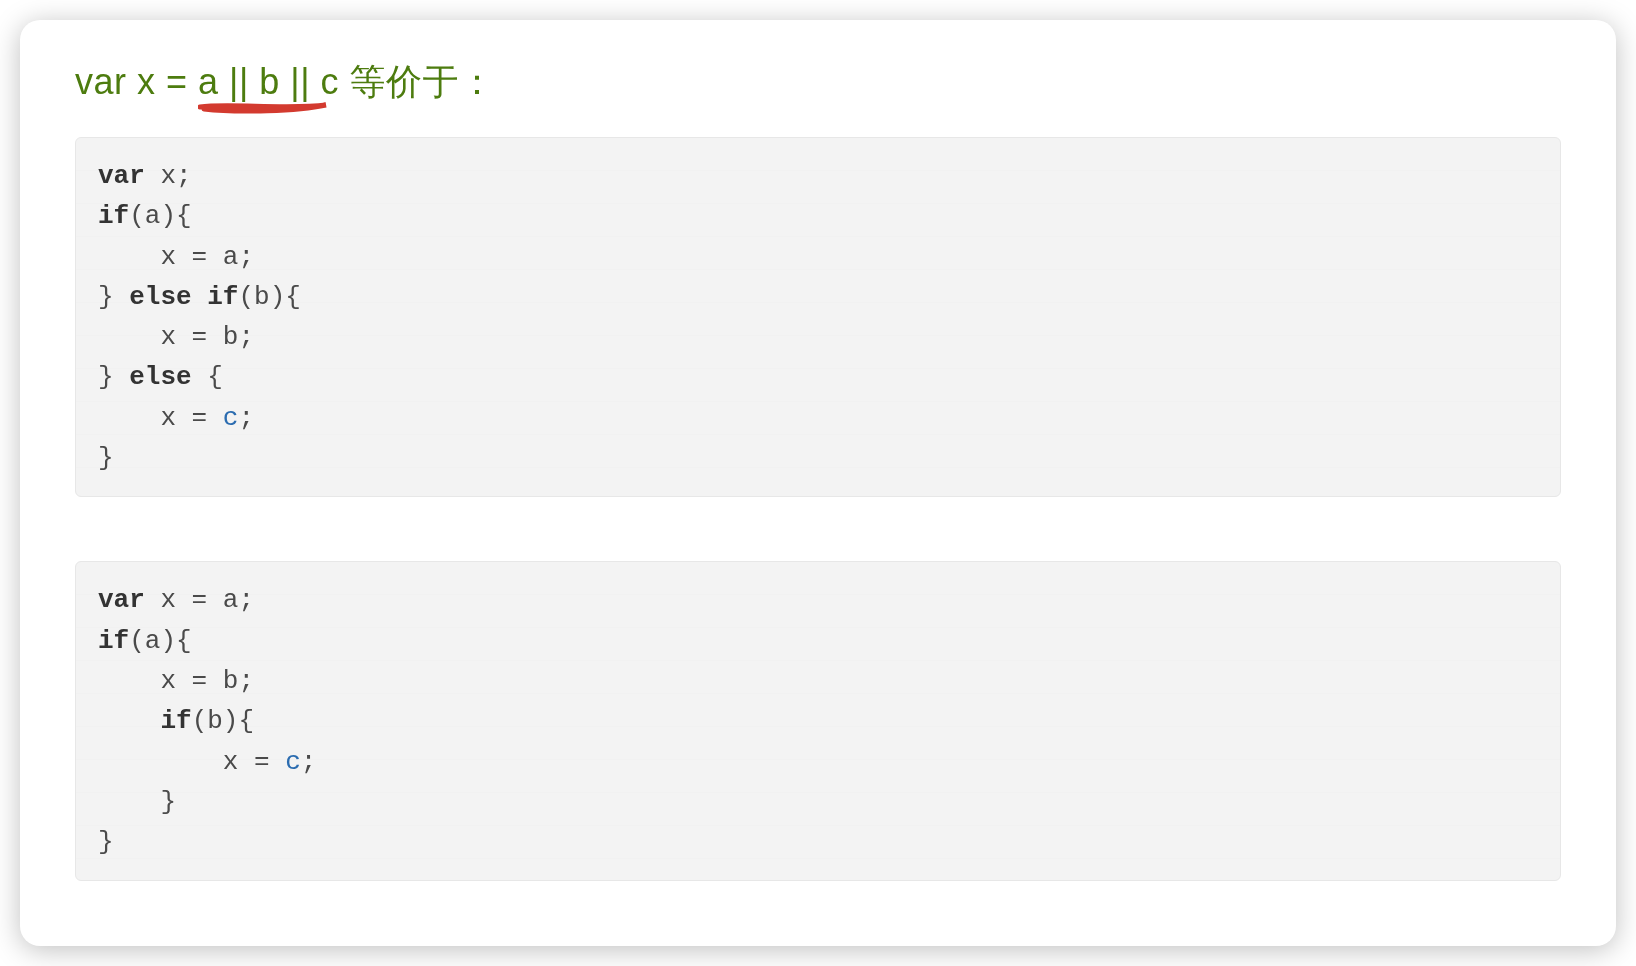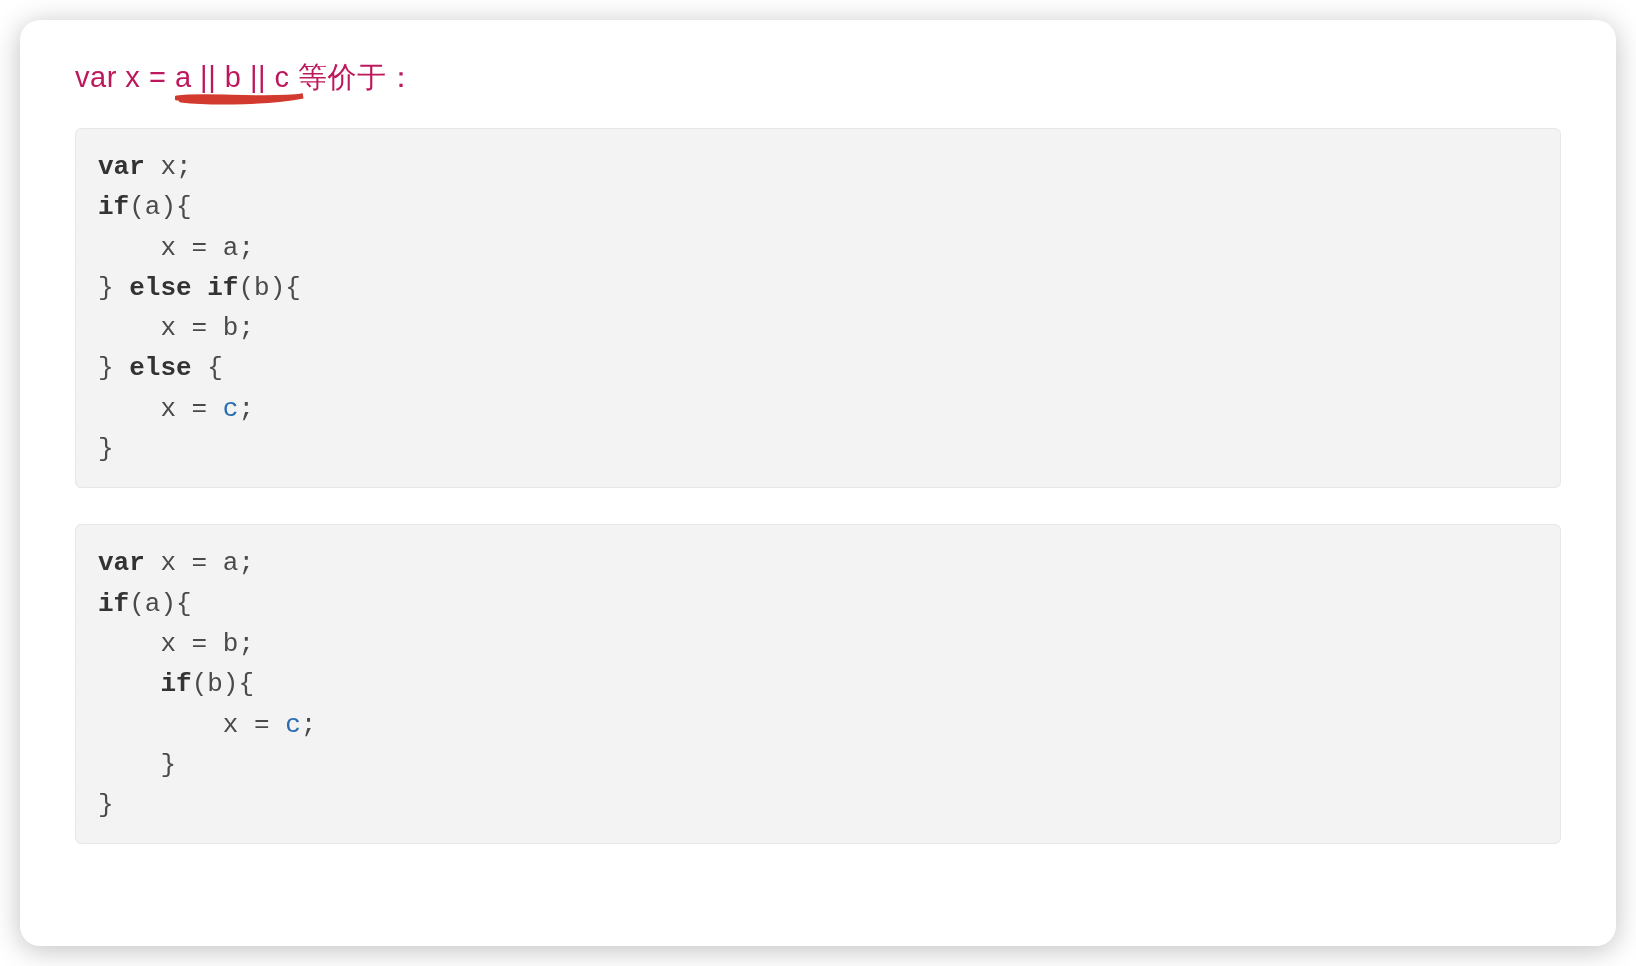--- a/index.html
+++ b/index.html
@@ -13,22 +13,22 @@
   .card{
     background:#fff;
     border-radius:20px;
     box-shadow:0 4px 28px rgba(0,0,0,0.25);
     padding:30px 55px 30px 55px;
     box-sizing:border-box;
     height:100%;
     overflow:hidden;
   }
   .headline{
-    font-size:29px;
-    color:#be185d;
+    font-size:36px;
+    color:#4d7c0f;
     letter-spacing:0.5px;
     margin:8px 0 30px 0;
     position:relative;
   }
   .underline-wrap{
     position:relative;
     display:inline-block;
   }
   .underline-wrap svg{
     position:absolute;
@@ -40,21 +40,21 @@
     background:#f3f3f3;
     background-image:repeating-linear-gradient(to bottom,#f3f3f3 0px,#f3f3f3 32px,#f1f1f1 32px,#f1f1f1 33px);
     border:1px solid #e7e7e7;
     border-radius:6px;
     padding:18px 22px 18px 22px;
     font-family:"SFMono-Regular",Consolas,"Liberation Mono",Menlo,Courier,monospace;
     font-size:26px;
     line-height:1.55;
     color:#4a4a4a;
     white-space:pre;
-    margin-bottom:36px;
+    margin-bottom:64px;
   }
   .kw{font-weight:700;color:#333;}
   .var-c{color:#2b6cb0;}
 </style>
 </head>
 <body>
 
 <div class="card">
 
   <div class="headline">

